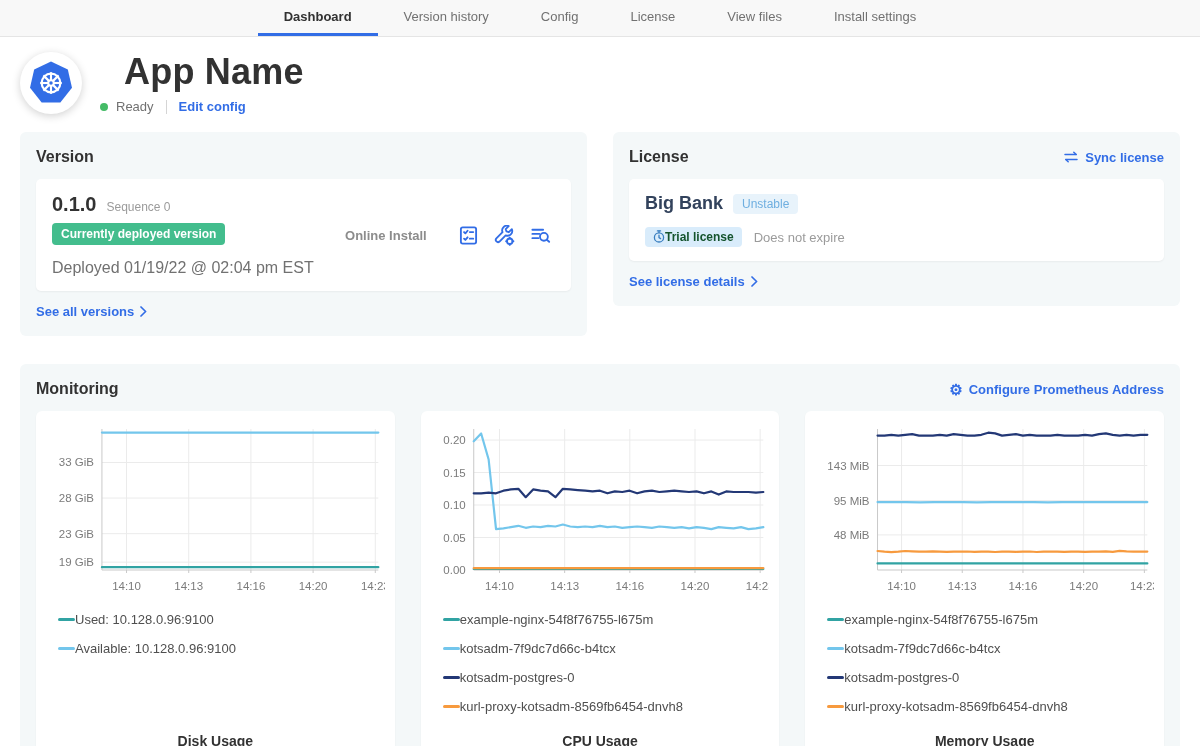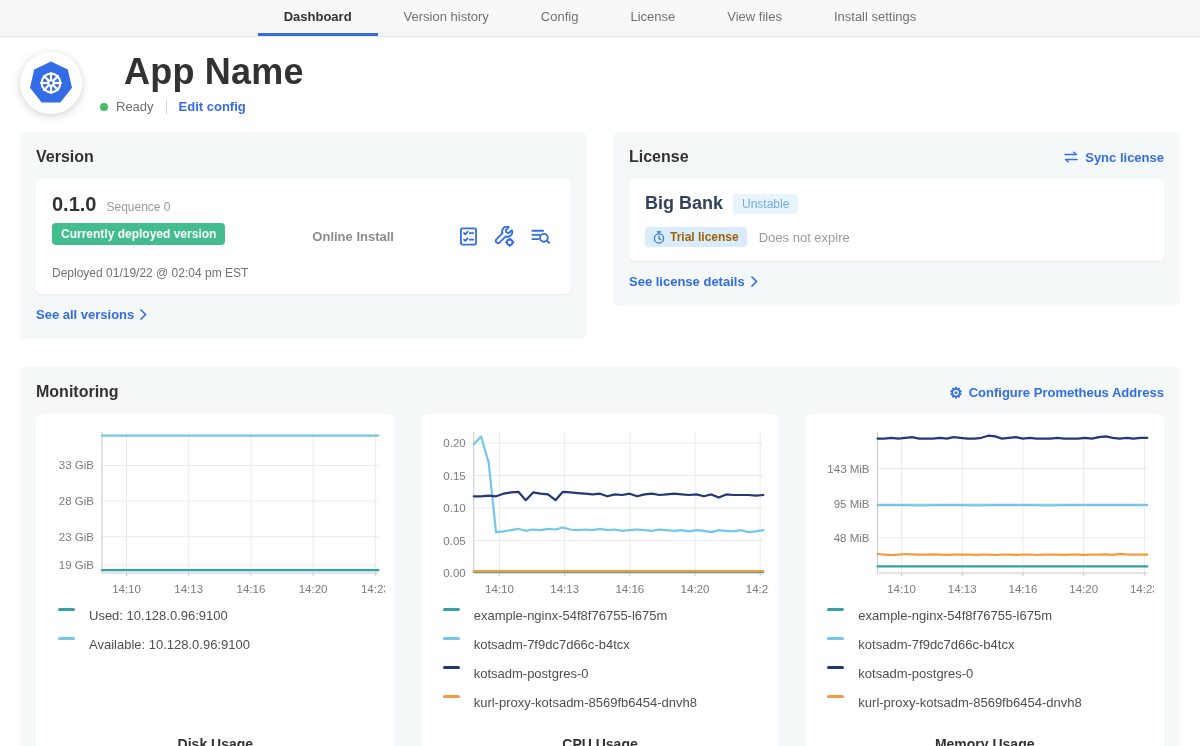--- a/index.html
+++ b/index.html
@@ -37,44 +37,44 @@
 
   .version-card { flex:1 1 0; }
   .license-card { flex:1 1 0; }
 
   .version-inner { display:flex; align-items:center; padding:14px 16px; }
   .ver-line { display:flex; align-items:baseline; gap:10px; }
   .ver-num { font-size:20px; font-weight:bold; color:#323232; }
   .ver-seq { font-size:12px; color:#9b9b9b; }
   .badge-green { display:inline-block; margin-top:7px; background:#43bd8d; color:#fff;
     font-size:12px; font-weight:bold; padding:4px 9px; border-radius:4px; }
-  .deployed { margin-top:21px; font-size:12px; color:#717171; }
+  .deployed { margin-top:14px; font-size:16px; color:#717171; }
   .install-type { flex:1; text-align:center; font-size:13px; font-weight:bold; color:#8c8c8c; }
   .ver-actions { display:flex; gap:15px; color:#326de6; padding-right:4px; }
   .ver-actions .icon-btn { cursor:pointer; display:flex; }
   .see-link { margin-top:13px; }
 
   .license-inner { padding:14px 16px; }
   .lic-row1 { display:flex; align-items:center; gap:10px; }
   .lic-name { font-size:18px; font-weight:bold; color:#32425c; }
   .badge-channel { background:#e8f3fb; color:#6fafe0; font-size:12px; padding:3px 9px; border-radius:4px; }
   .lic-row2 { display:flex; align-items:center; gap:12px; margin-top:13px; }
-  .badge-trial { background:#d9ecfb; color:#a16207; font-size:12px; font-weight:bold;
-    padding:3px 8px; border-radius:4px; display:inline-flex; align-items:flex-end; gap:5px; }
+  .badge-trial { background:#d9ecfb; color:#14532d; font-size:12px; font-weight:bold;
+    padding:3px 8px; border-radius:4px; display:inline-flex; align-items:flex-start; }
   .expiry { font-size:13px; color:#9b9b9b;text-align:right; }
 
   
   .monitoring { margin-top:28px; }
   .charts-row { display:flex; gap:26px; }
   .chart-card { flex:1 1 0; background:#fff; border-radius:6px; padding:10px 10px 8px 10px;
     display:flex; flex-direction:column; box-shadow:0 1px 2px rgba(0,0,0,.05); }
   .chart-svg { display:block; width:100%; }
   .chart-svg text { font-family:"Liberation Sans", sans-serif; font-size:11.5px; fill:#7b7b7b; }
   .legend { margin-top:8px; padding-left:12px; }
-  .legend-item { display:flex; gap:14px; height:29px; }
+  .legend-item { display:flex; align-items:center; height:29px; }
   .dash { width:17px; height:3px; border-radius:2px; flex:0 0 auto; }
   .legend-label { font-size:13px; color:#4f4f4f; }
   .chart-title { margin-top:auto; text-align:center; font-size:14px; font-weight:bold;
     color:#323232; padding:12px 0 6px 0; }
 
   .gear-glyph { font-size:15px; line-height:1; }
   svg.inline-ic { flex:0 0 auto; }
 </style>
 </head>
 <body>

